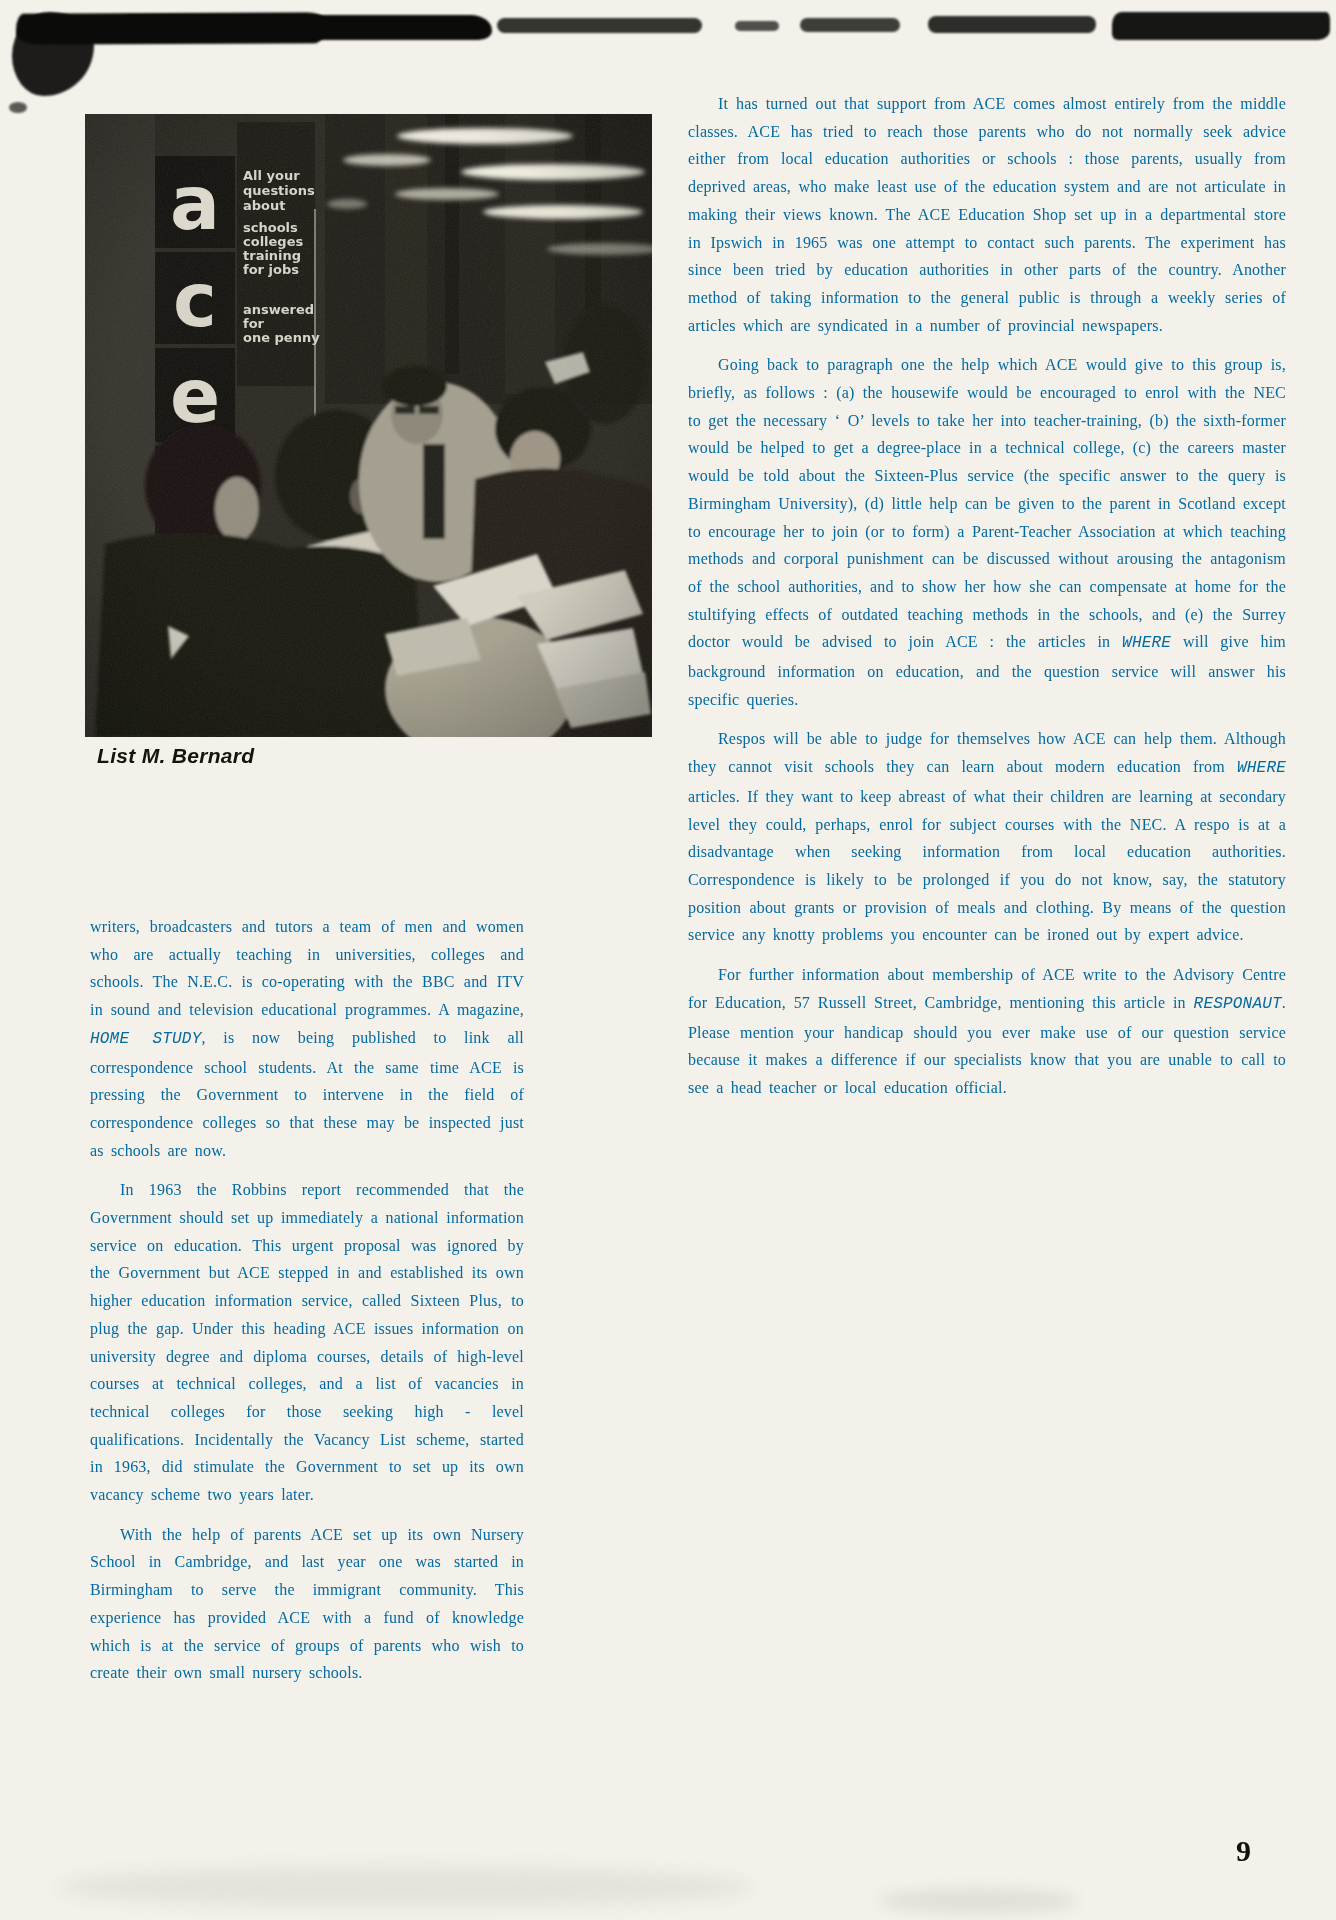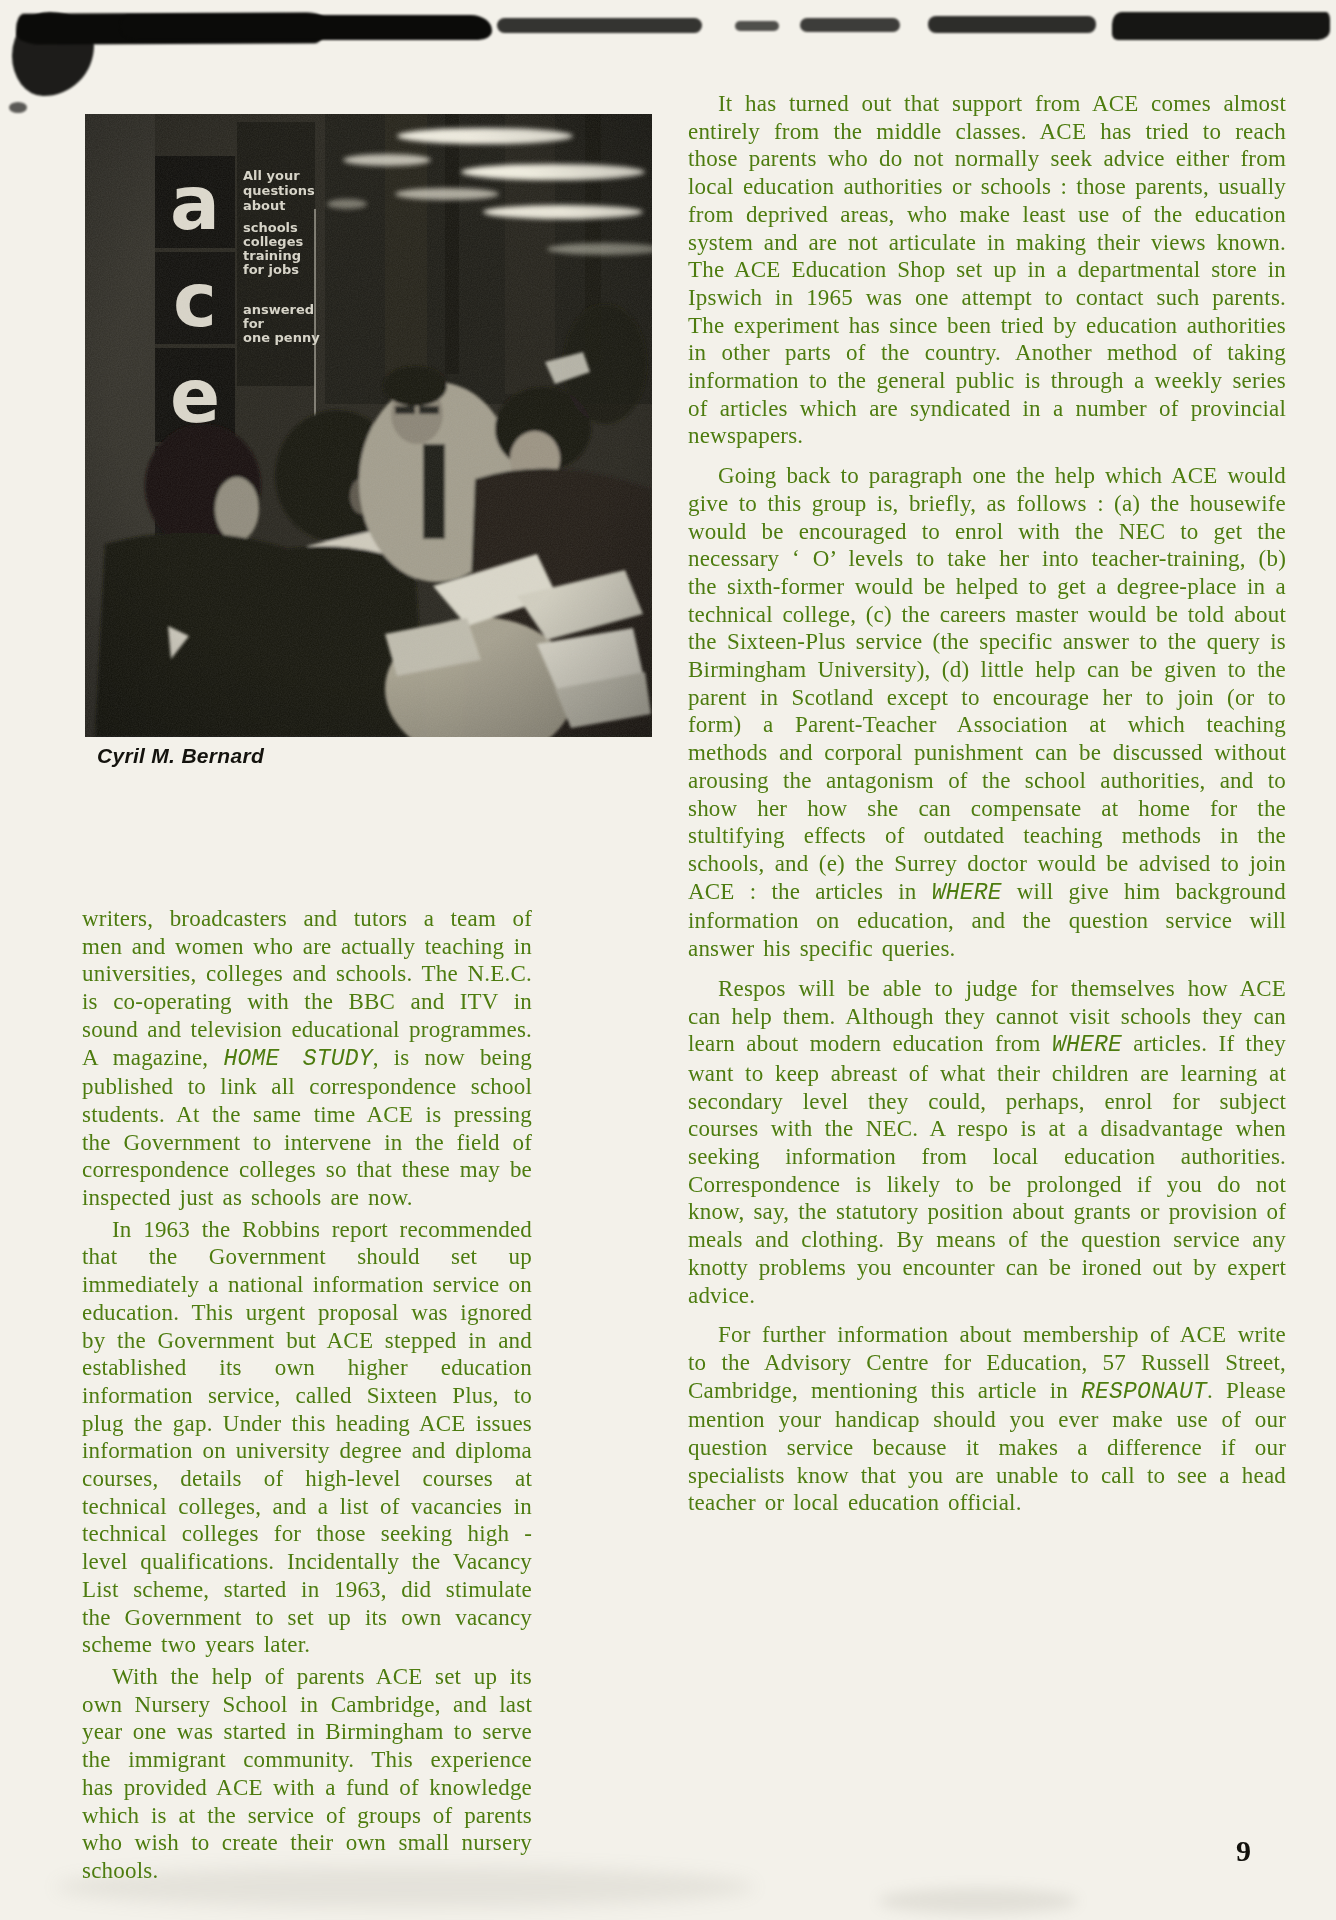--- a/index.html
+++ b/index.html
@@ -23,25 +23,25 @@
 
   
   .photo-wrap{position:absolute;left:85px;top:114px;width:567px;height:623px;}
   .photo-wrap svg{display:block;}
 
   
   .caption{position:absolute;left:97px;top:744px;font-family:"Liberation Sans",sans-serif;
            font-style:italic;font-weight:bold;font-size:21px;letter-spacing:.3px;color:#14130e;}
 
   
-  .col{position:absolute;text-align:justify;font-size:23px;line-height:27.7px;
-       letter-spacing:.2px;word-spacing:3px;color:#4d7c0f;}
+  .col{position:absolute;text-align:justify;font-size:16px;line-height:27.7px;
+       letter-spacing:.2px;word-spacing:3px;color:#0369a1;}
   #left-col{left:78px;top:901px;width:458px;}
   #right-col{left:688px;top:90px;width:598px;}
-  .para{margin:4px;}
+  .para{margin:12px;}
   #right-col .para{margin:0 0 12px 0;}
   .para.ind{text-indent:30px;}
   .it{font-style:italic;font-family:Liberation Mono, monospace;}
 
   
   .pagenum{position:absolute;left:1236px;top:1834px;font-size:30px;font-weight:bold;color:#12110c;}
 </style>
 </head>
 <body>
 
@@ -157,21 +157,21 @@
         <polygon points="300,520 382,504 396,546 312,562" fill="#bdbaac"></polygon>
         <polygon points="83,512 104,522 86,545" fill="#d5d2c5"></polygon>
         <polygon points="460,248 498,238 505,258 470,270" fill="#cfccbf" opacity=".85"></polygon>
       </g>
 
       <rect x="0" y="0" width="567" height="623" fill="url(#vig)"></rect>
       <rect x="0" y="0" width="567" height="623" filter="url(#grain)" opacity=".7"></rect>
     </svg>
   </div>
 
-  <div class="caption">Cyril M. Bernard</div>
+  <div class="caption">List M. Bernard</div>
 
   <div class="col" id="left-col">
       <p class="para">writers, broadcasters and tutors a team of men and women who are actually teaching in universities, colleges and schools. The N.E.C. is co-operating with the BBC and ITV in sound and television educational programmes. A magazine, <span class="it">HOME STUDY</span>, is now being published to link all correspondence school students. At the same time ACE is pressing the Government to intervene in the field of correspondence colleges so that these may be inspected just as schools are now.</p>
       <p class="para ind">In 1963 the Robbins report recommended that the Government should set up immediately a national information service on education. This urgent proposal was ignored by the Government but ACE stepped in and established its own higher education information service, called Sixteen Plus, to plug the gap. Under this heading ACE issues information on university degree and diploma courses, details of high-level courses at technical colleges, and a list of vacancies in technical colleges for those seeking high - level qualifications. Incidentally the Vacancy List scheme, started in 1963, did stimulate the Government to set up its own vacancy scheme two years later.</p>
       <p class="para ind">With the help of parents ACE set up its own Nursery School in Cambridge, and last year one was started in Birmingham to serve the immigrant community. This experience has provided ACE with a fund of knowledge which is at the service of groups of parents who wish to create their own small nursery schools.</p>
     </div>
   <div class="col" id="right-col">
       <p class="para ind">It has turned out that support from ACE comes almost entirely from the middle classes. ACE has tried to reach those parents who do not normally seek advice either from local education authorities or schools : those parents, usually from deprived areas, who make least use of the education system and are not articulate in making their views known. The ACE Education Shop set up in a departmental store in Ipswich in 1965 was one attempt to contact such parents. The experiment has since been tried by education authorities in other parts of the country. Another method of taking information to the general public is through a weekly series of articles which are syndicated in a number of provincial newspapers.</p>
       <p class="para ind">Going back to paragraph one the help which ACE would give to this group is, briefly, as follows : (a) the housewife would be encouraged to enrol with the NEC to get the necessary ‘ O’ levels to take her into teacher-training, (b) the sixth-former would be helped to get a degree-place in a technical college, (c) the careers master would be told about the Sixteen-Plus service (the specific answer to the query is Birmingham University), (d) little help can be given to the parent in Scotland except to encourage her to join (or to form) a Parent-Teacher Association at which teaching methods and corporal punishment can be discussed without arousing the antagonism of the school authorities, and to show her how she can compensate at home for the stultifying effects of outdated teaching methods in the schools, and (e) the Surrey doctor would be advised to join ACE : the articles in <span class="it">WHERE</span> will give him background information on education, and the question service will answer his specific queries.</p>
       <p class="para ind">Respos will be able to judge for themselves how ACE can help them. Although they cannot visit schools they can learn about modern education from <span class="it">WHERE</span> articles. If they want to keep abreast of what their children are learning at secondary level they could, perhaps, enrol for subject courses with the NEC. A respo is at a disadvantage when seeking information from local education authorities. Correspondence is likely to be prolonged if you do not know, say, the statutory position about grants or provision of meals and clothing. By means of the question service any knotty problems you encounter can be ironed out by expert advice.</p>

